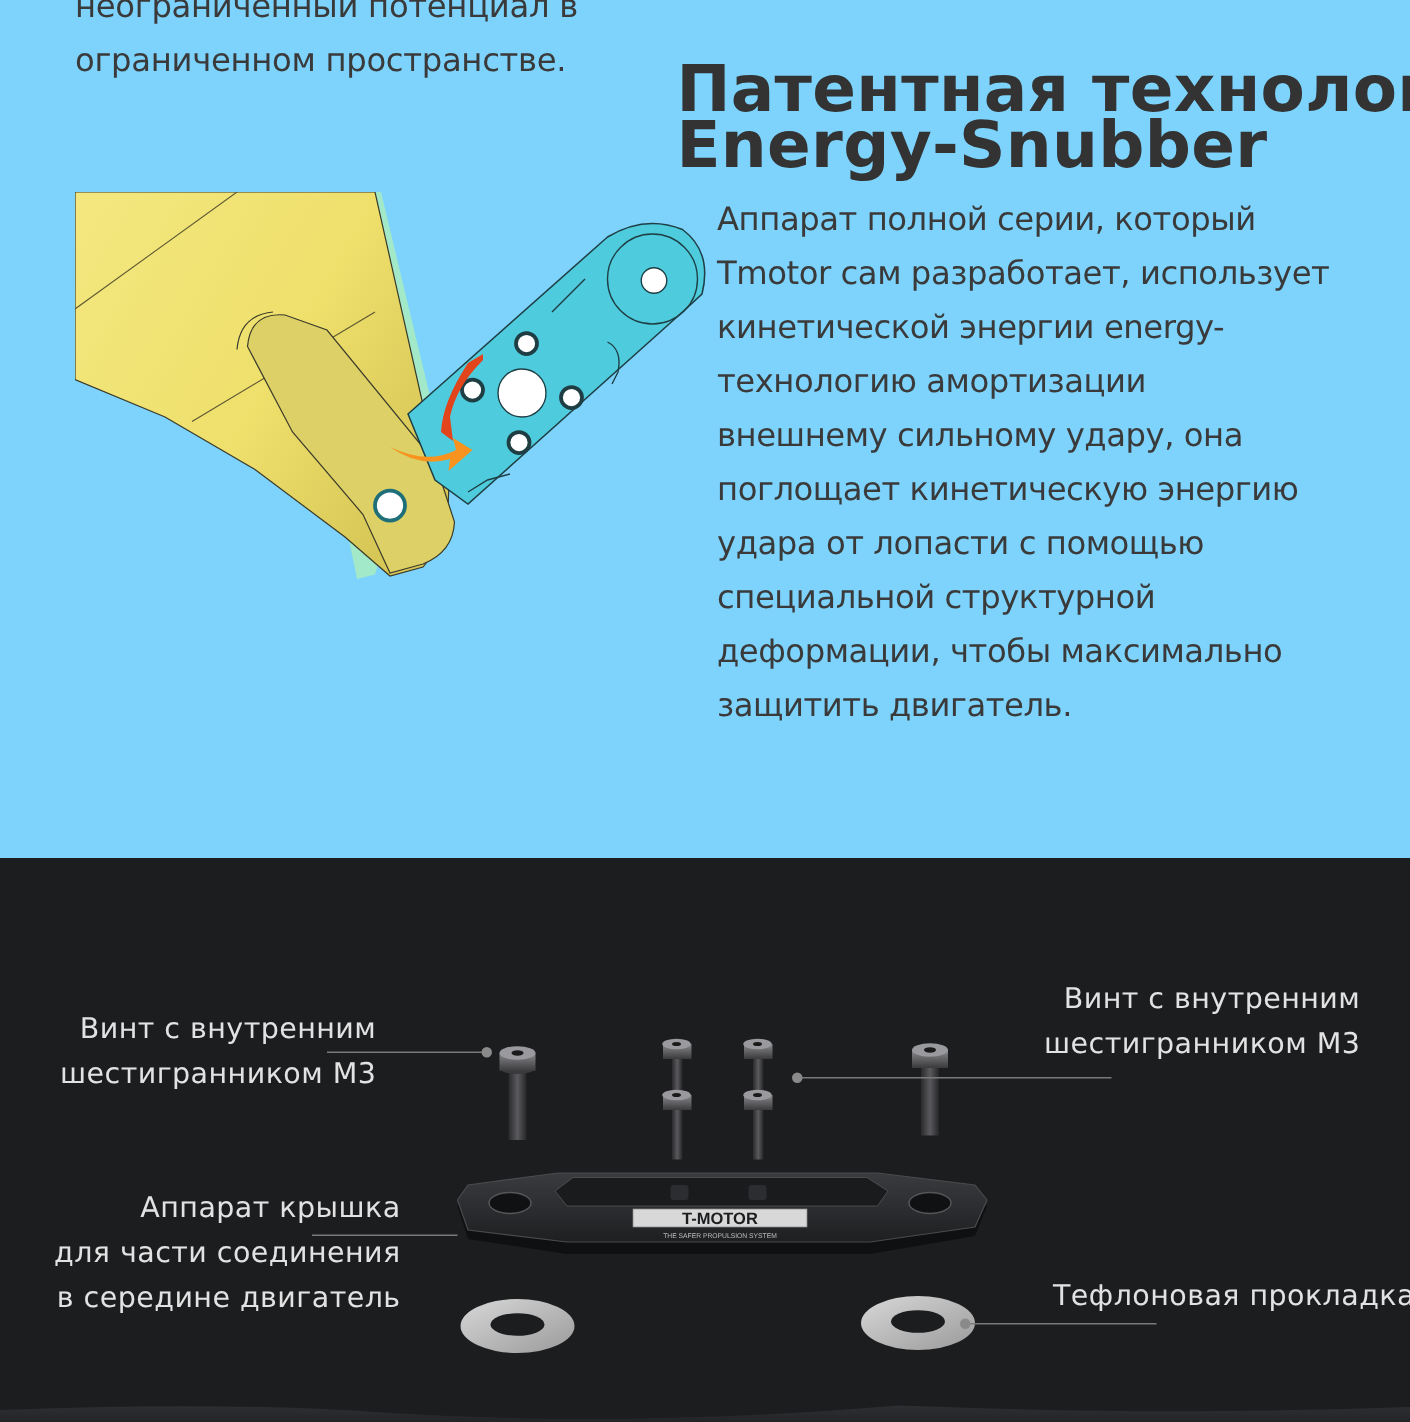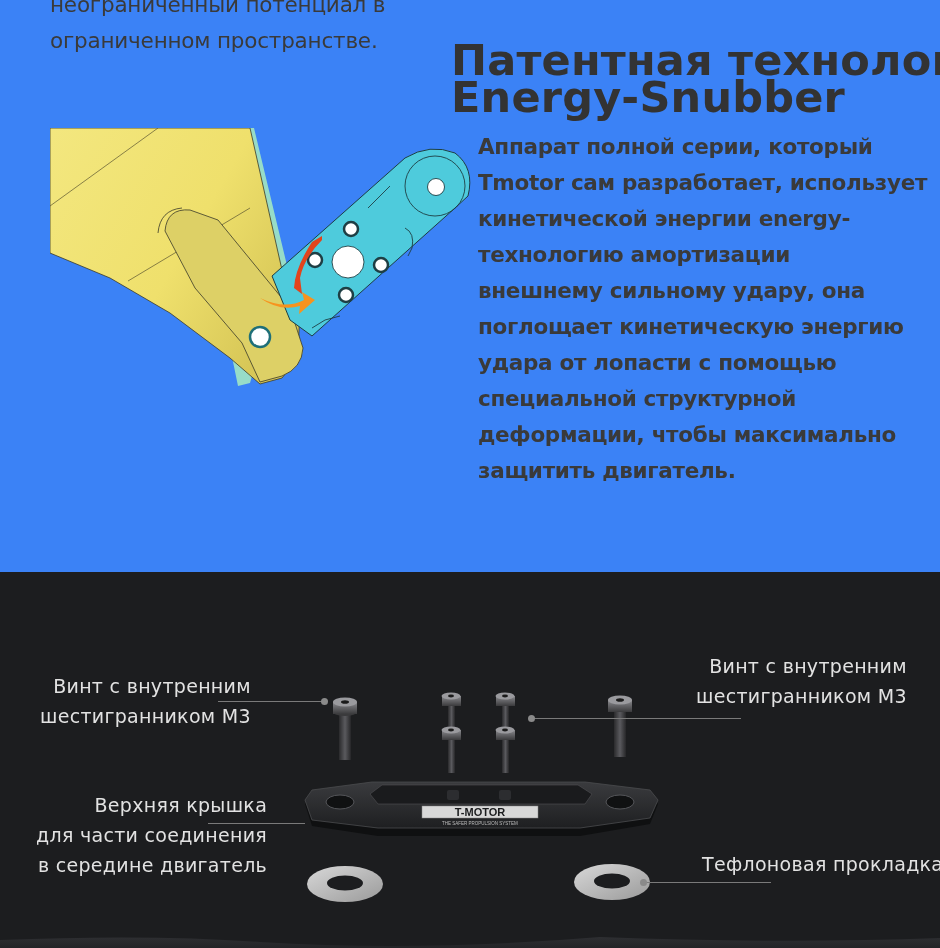--- a/index.html
+++ b/index.html
@@ -1,36 +1,36 @@
 <!DOCTYPE html>
 <html><head>
   <meta charset="utf-8">
   <style>
     * { box-sizing: border-box; margin: 0; padding: 0; }
     html, body { width: 940px; height: 948px; overflow: hidden; background: #ffffff; }
     body { font-family: "DejaVu Sans", "Liberation Sans", sans-serif; position: relative; }
 
-    .top-section { position: absolute; left: 0; top: 0; width: 940px; height: 572px; background: #3b82f6; }
+    .top-section { position: absolute; left: 0; top: 0; width: 940px; height: 572px; background: #7dd3fc; }
     .intro-text {
       position: absolute; left: 50px; top: -13px; width: 420px;
       font-size: 21.5px; line-height: 36px; color: #3a3a3a; letter-spacing: -0.2px;
     }
     .intro-text span { display: block; white-space: nowrap; }
 
     .feature-title {
       position: absolute; left: 451px; top: 42px; width: 460px;
       font-size: 43px; line-height: 37px; color: #333333; letter-spacing: 0.2px;
     }
     .feature-title span { display: block; white-space: nowrap; }
 
     .feature-body {
       position: absolute; left: 478px; top: 129px; width: 462px;
       font-size: 21.5px; line-height: 36px; color: #3a3a3a; letter-spacing: -0.3px;
     }
-    .feature-body span { display: block; white-space: nowrap; font-weight: bold; }
+    .feature-body span { display: block; white-space: nowrap; }
 
     .diagram { position: absolute; left: 50px; top: 128px; width: 424px; height: 258px; }
 
     .bottom-section { position: absolute; left: 0; top: 572px; width: 940px; height: 376px; background: #1c1d1f; overflow: hidden; }
     .label {
       position: absolute; color: #e2e2e2; font-size: 19px; line-height: 30px; letter-spacing: 0.3px;
     }
     .label span { display: block; white-space: nowrap; text-align: right; }
     .callout-line { position: absolute; height: 1px; background: #7a7a7a; }
     .callout-dot { position: absolute; width: 7px; height: 7px; border-radius: 50%; background: #8a8a8a; }
@@ -205,21 +205,21 @@
   <div class="callout-dot" style="left:321px; top:126px;"></div>
 
   <div class="label" style="left:696px; top:79px;">
     <span>Винт с внутренним</span>
     <span>шестигранником M3</span>
   </div>
   <div class="callout-line" style="left:532px; top:146px; width:209px;"></div>
   <div class="callout-dot" style="left:528px; top:143px;"></div>
 
   <div class="label" style="left:36px; top:218px;">
-    <span>Верхняя крышка</span>
+    <span>Аппарат крышка</span>
     <span>для части соединения</span>
     <span>в середине двигатель</span>
   </div>
   <div class="callout-line" style="left:208px; top:251px; width:97px;"></div>
 
   <div class="label" style="left:702px; top:277px;">
     <span>Тефлоновая прокладка</span>
   </div>
   <div class="callout-line" style="left:645px; top:310px; width:126px;"></div>
   <div class="callout-dot" style="left:640px; top:307px;"></div>

